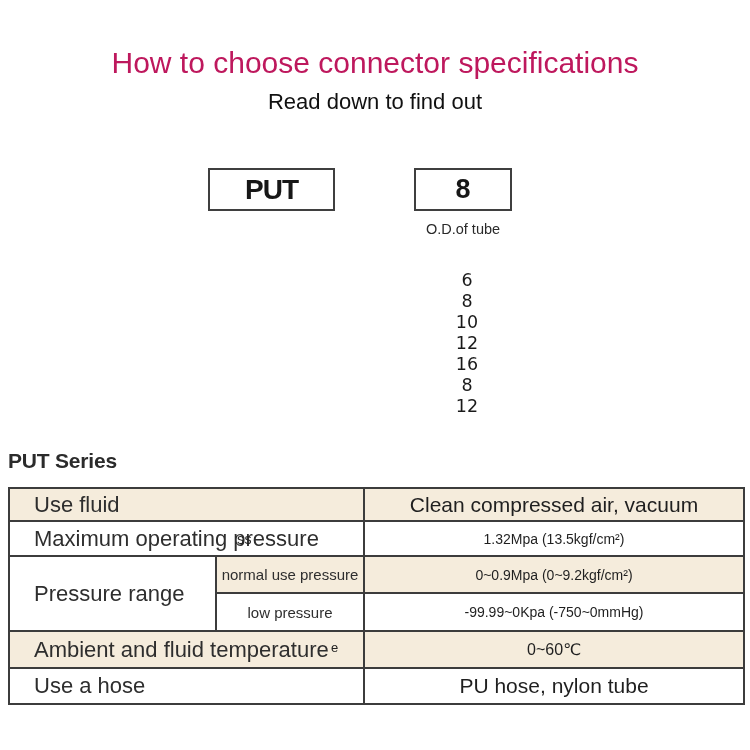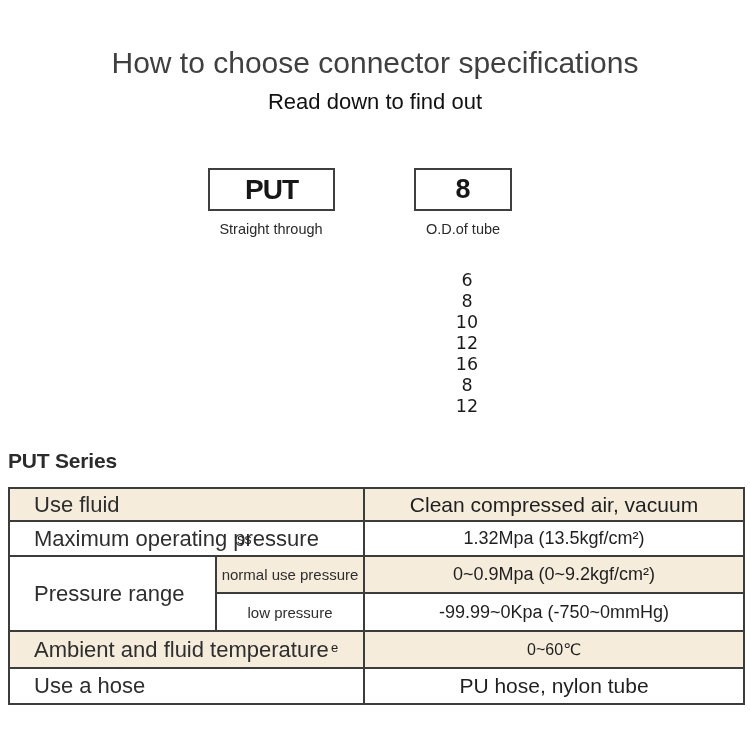--- a/index.html
+++ b/index.html
@@ -8,21 +8,21 @@
     width:750px;height:750px;
     background:#ffffff;
     font-family:"Liberation Sans","DejaVu Sans",sans-serif;
     overflow:hidden;
     color:#1f1f1f;
   }
   .title{
     position:absolute;left:0;top:46px;width:750px;
     text-align:center;
     font-size:30px;line-height:34px;
-    color:#404040;
+    color:#be185d;
     letter-spacing:0px;
   }
   .subtitle{
     position:absolute;left:0;top:89px;width:750px;
     text-align:center;
     font-size:22px;line-height:26px;
     color:#111111;
   }
   .spec-box{
     position:absolute;top:168px;height:43px;
@@ -75,21 +75,21 @@
     padding-left:24px;
     font-size:22px;color:#2e2e2e;
     text-align:left;
   }
   .sub-cell{
     text-align:center;
     font-size:15px;color:#2e2e2e;
   }
   .value-cell{
     text-align:center;
-    font-size:18px;color:#1f1f1f;
+    font-size:14px;color:#1f1f1f;
   }
   .value-big{font-size:21px;margin-left:12px;}
   .value-small{font-size:16px;margin-left:16px;}
   .artifact{
     position:absolute;color:#222222;
   }
   #artifact-ss{left:237px;top:531px;font-size:14px;letter-spacing:0.5px;}
   #artifact-e{left:331px;top:640px;font-size:13px;}
 </style>
 </head>
@@ -100,21 +100,20 @@
   <div class="title">How to choose connector specifications</div>
   <div class="subtitle">Read down to find out</div>
 
   <div class="spec-box" id="box-model">
     <span>PUT</span>
   </div>
   <div class="spec-box" id="box-size">
     <span>8</span>
   </div>
 
-  <div class="box-caption" id="caption-model">Straight through</div>
   <div class="box-caption" id="caption-size">O.D.of tube</div>
 
   <div class="size-list">
       <div class="size-option">6</div>
       <div class="size-option">8</div>
       <div class="size-option">10</div>
       <div class="size-option">12</div>
       <div class="size-option">16</div>
       <div class="size-option">8</div>
       <div class="size-option">12</div>

